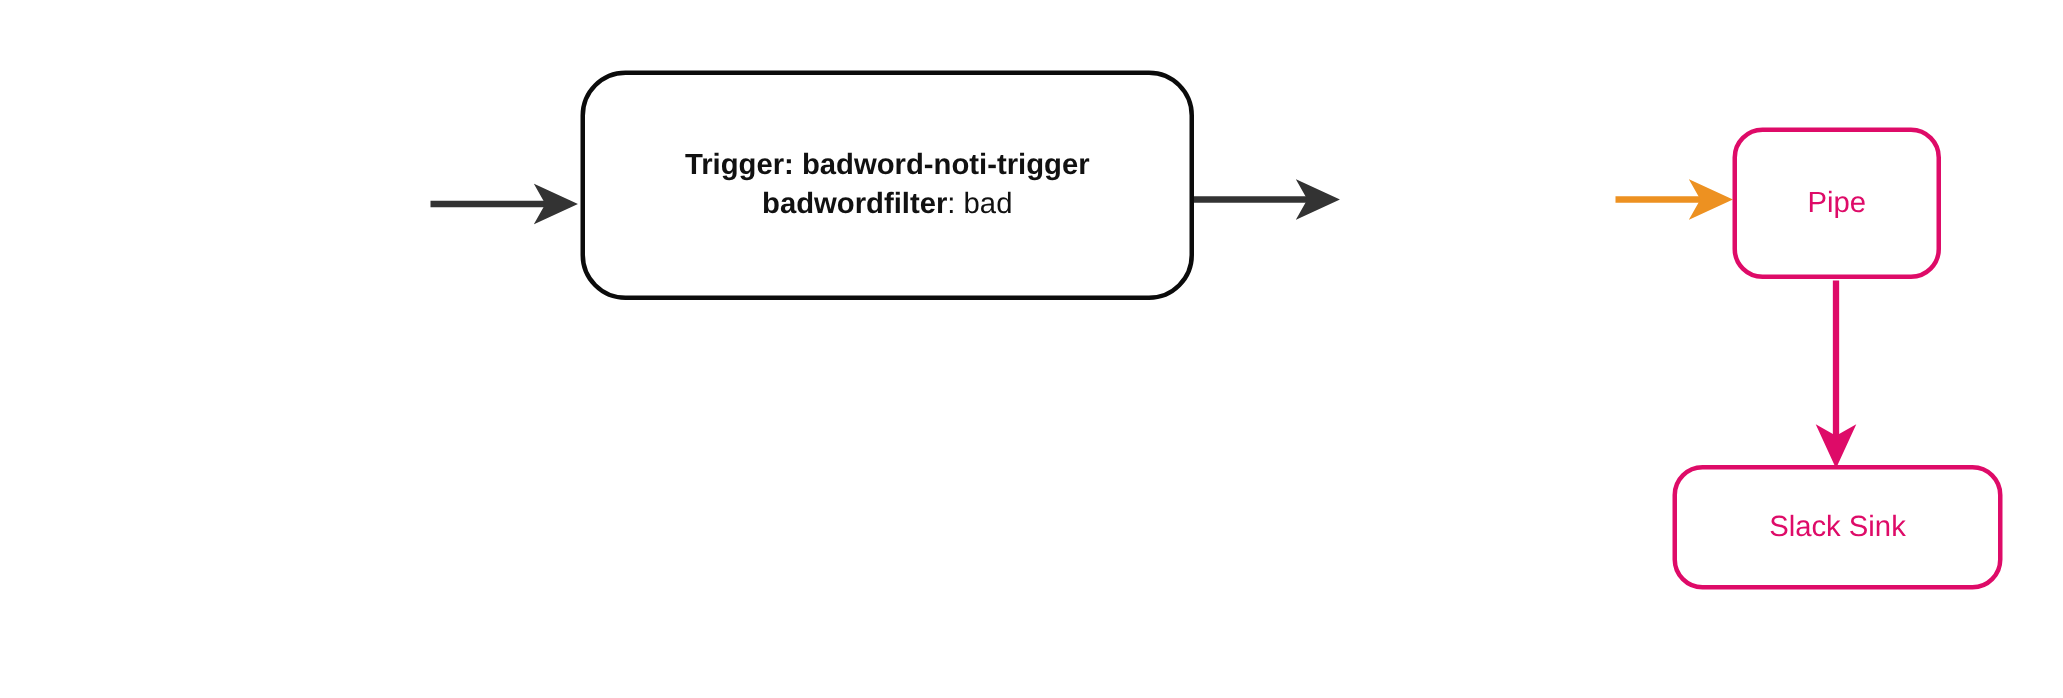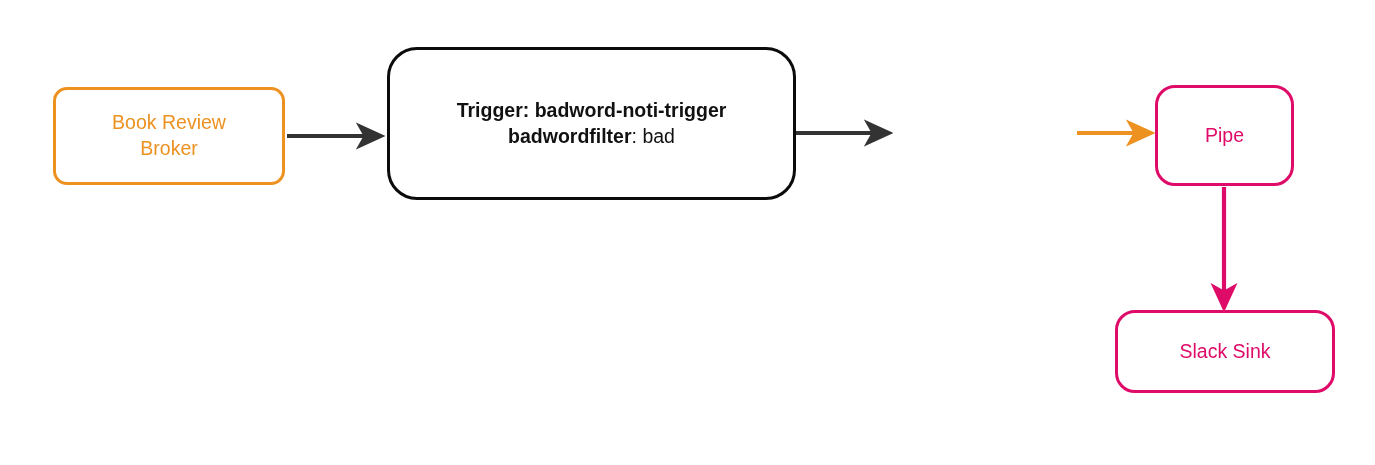--- a/index.html
+++ b/index.html
@@ -97,24 +97,20 @@
 
     <line x1="287" y1="136" x2="380" y2="136" stroke="#333333" stroke-width="4.2" marker-end="url(#arrow-dark)"></line>
 
     <line x1="796" y1="133" x2="888" y2="133" stroke="#333333" stroke-width="4.2" marker-end="url(#arrow-dark)"></line>
 
     <line x1="1077" y1="133" x2="1150" y2="133" stroke="#ED9121" stroke-width="4.2" marker-end="url(#arrow-orange)"></line>
 
     <line x1="1224" y1="187" x2="1224" y2="307" stroke="#DE0B68" stroke-width="4.2" marker-end="url(#arrow-pink)"></line>
   </svg>
 
-  <div class="node broker" style="left:53px; top:87px; width:232px; height:98px;">
-    <span class="node-label">Book Review
-Broker</span>
-  </div>
 
   <div class="node trigger" style="left:387px; top:47px; width:409px; height:153px;">
     <span class="trigger-lines">
       <span class="trigger-line">
         <b>Trigger:</b>
         <b>badword-noti-trigger</b>
       </span>
       <span class="trigger-line">
         <b>badwordfilter</b><span>: bad</span>
       </span>

